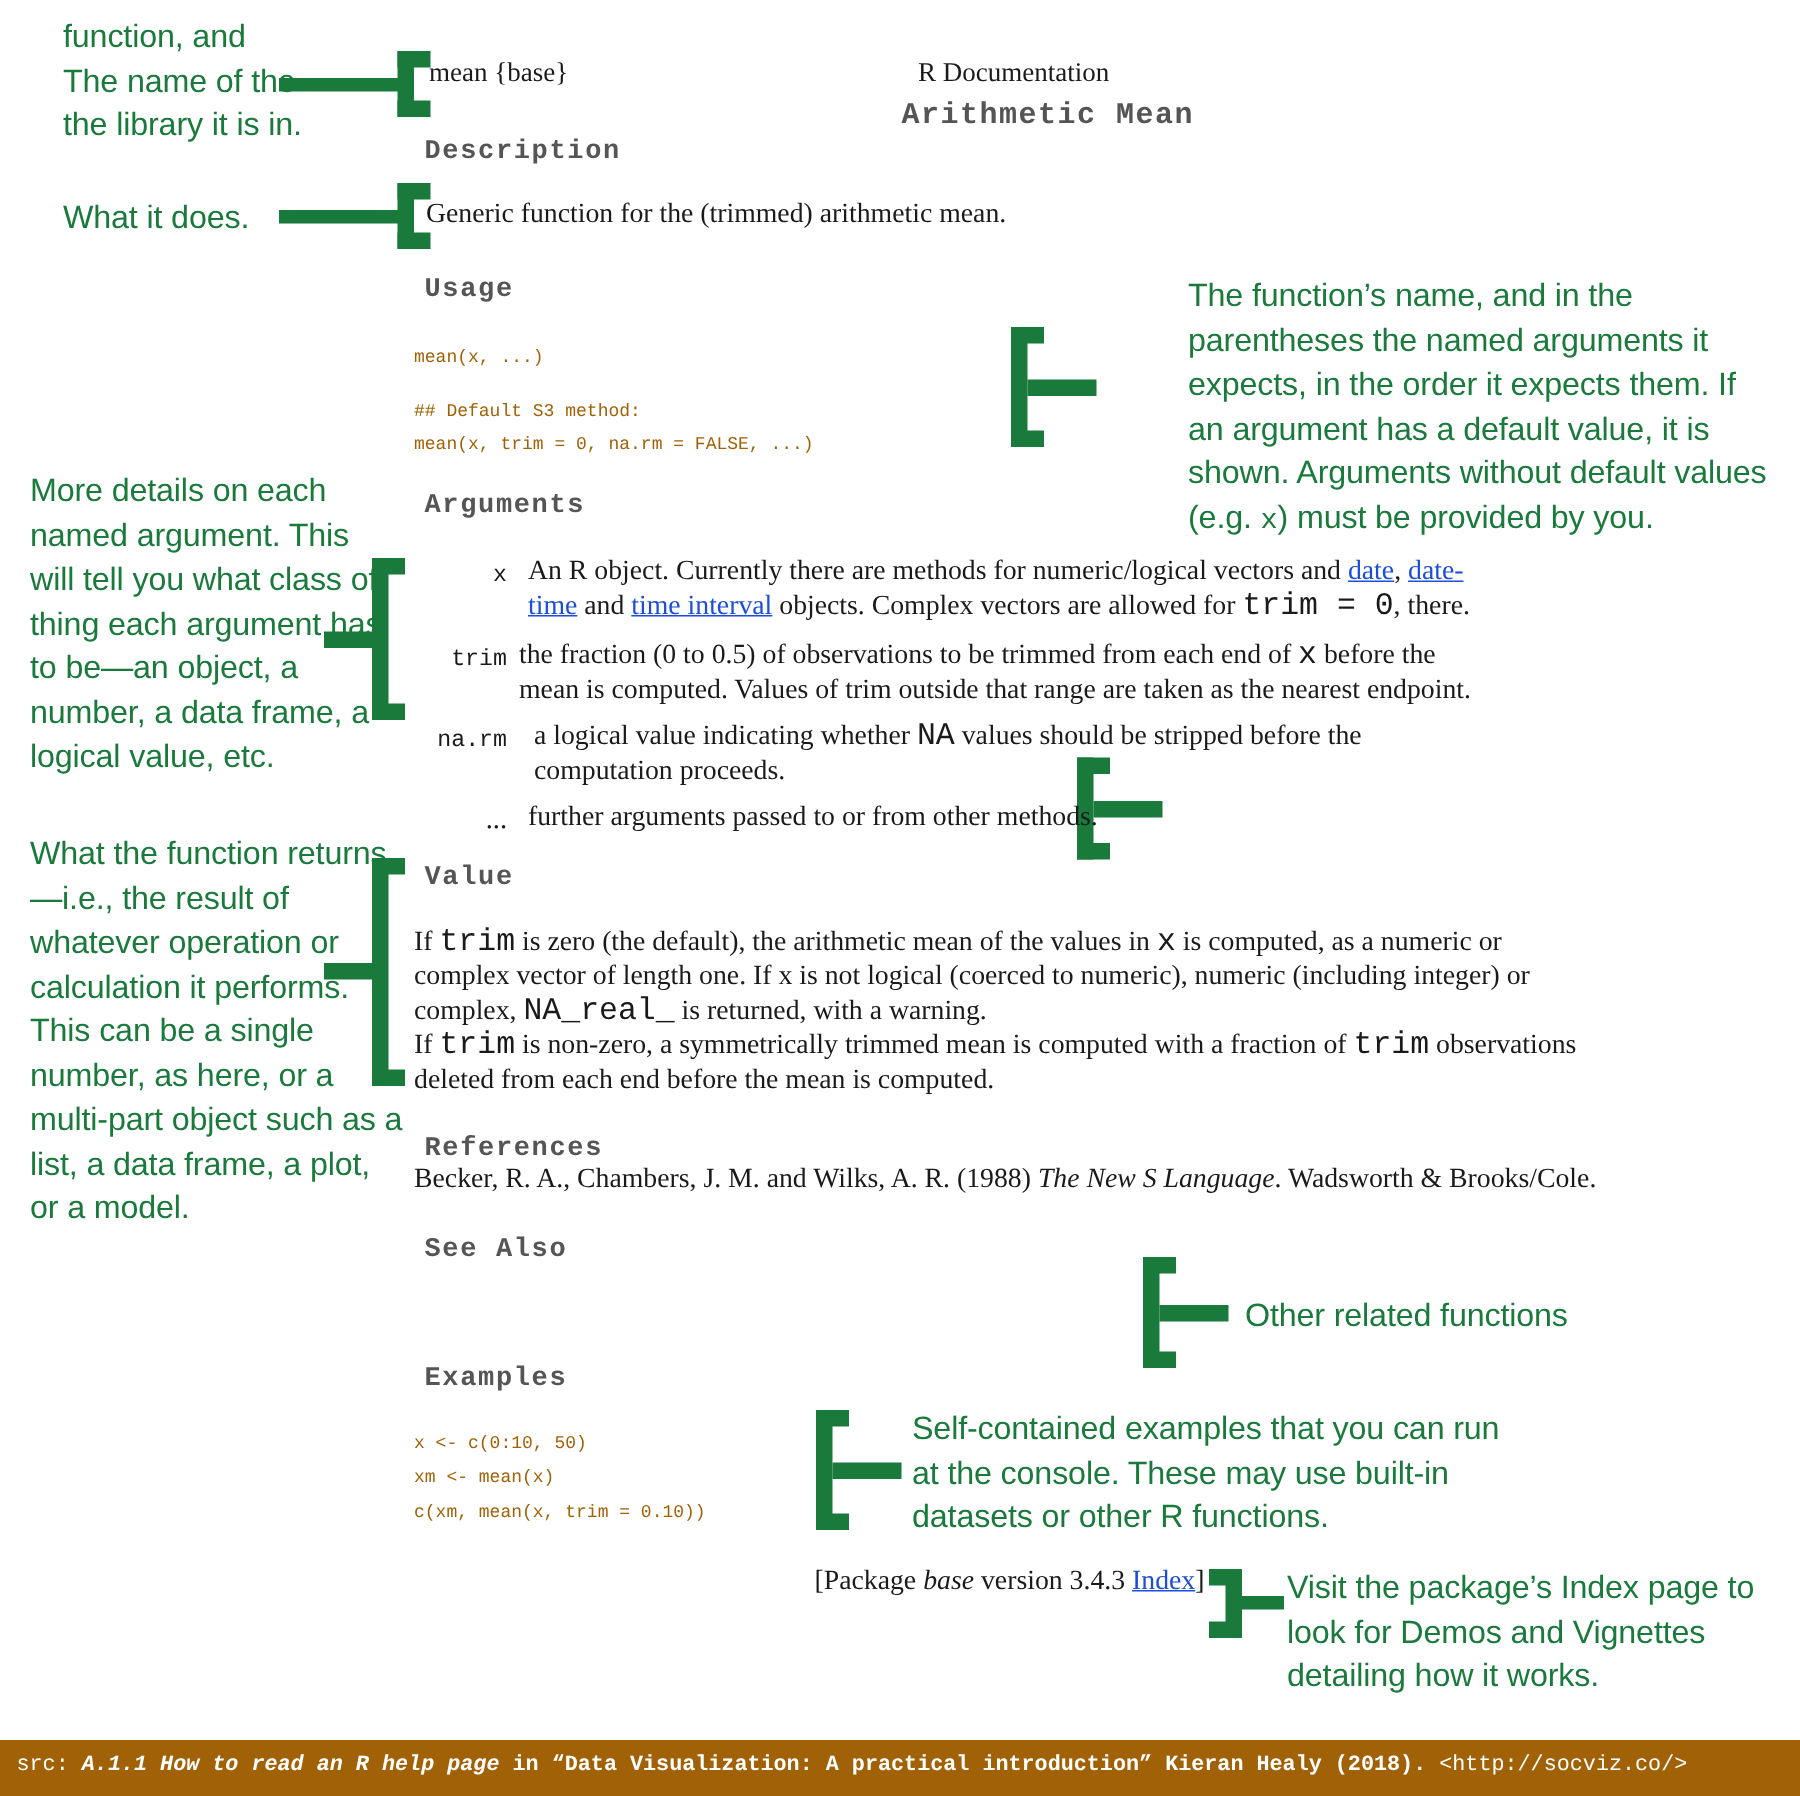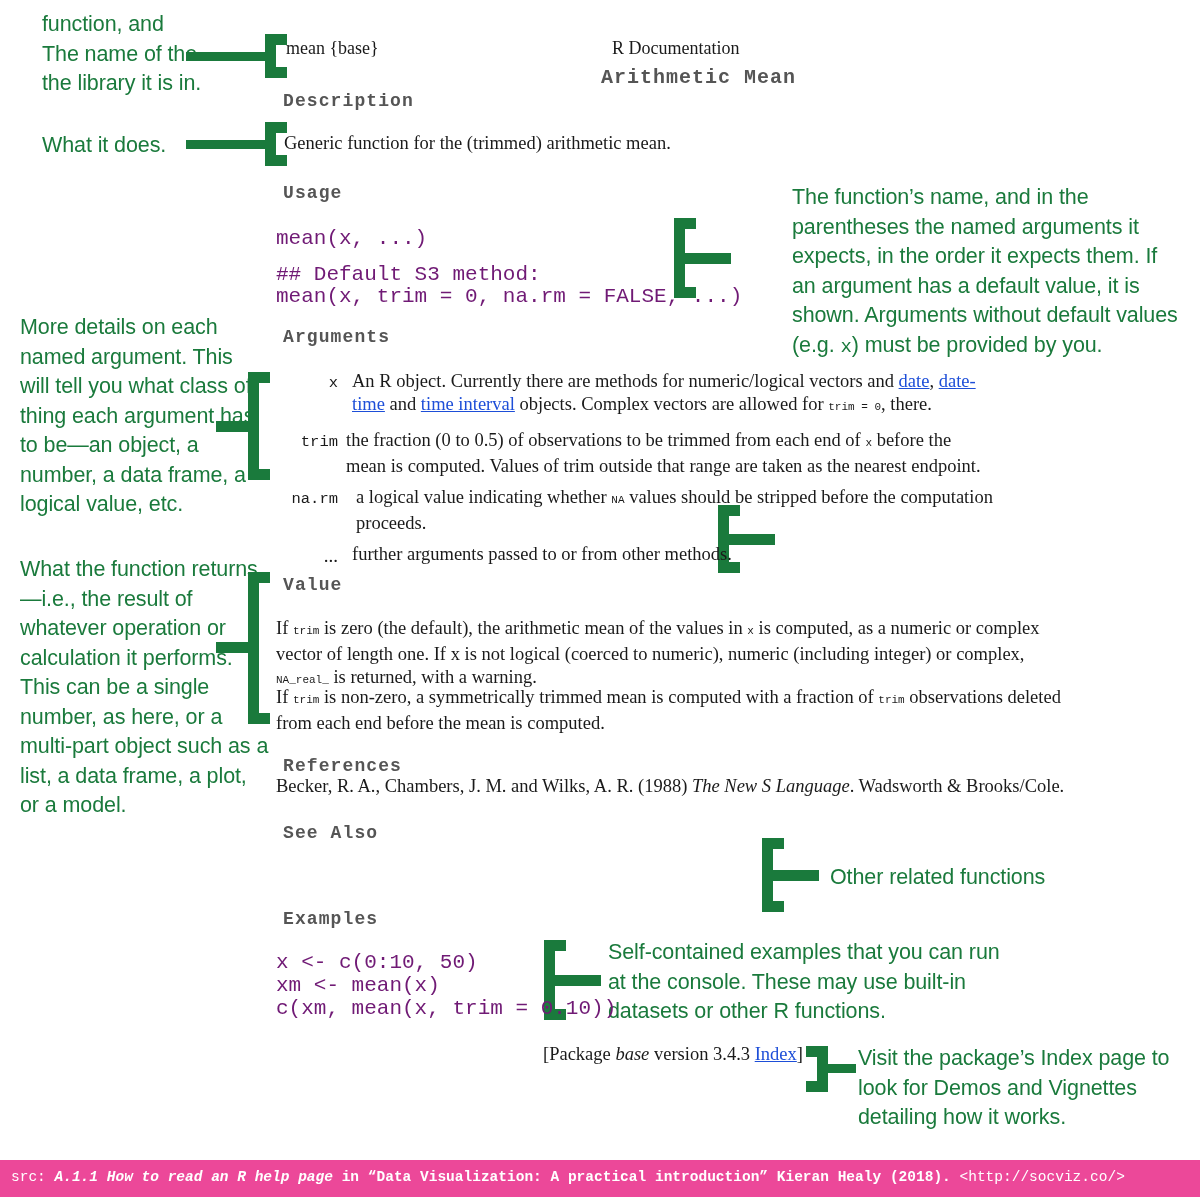--- a/index.html
+++ b/index.html
@@ -55,23 +55,23 @@
     font-family:"Liberation Mono", monospace;
     font-size:18px;font-weight:bold;color:#555555;
     letter-spacing:1.1px;
   }
   .body-text{
     font-family:"Liberation Serif", serif;
     font-size:18.5px;line-height:23px;color:#1a1a1a;
   }
   .code{
     font-family:"Liberation Mono", monospace;
-    font-size:21px;line-height:23px;color:#701a75;
-  }
-  .code-sm{font-family:"Liberation Mono", monospace;font-size:11px;color:#1a1a1a;}
+    font-size:12px;line-height:23px;color:#a16207;
+  }
+  .code-sm{font-family:"Liberation Mono", monospace;font-size:21px;color:#1a1a1a;}
   a.lnk{color:#1d4ed8;text-decoration:underline;}
   a.lnk-mono{color:#2a4fd6;text-decoration:underline;font-family:"Liberation Mono", monospace;font-size:16.5px;}
   .ital{font-style:italic;}
 
   
   .args{position:absolute;}
   .arg-row{display:flex;margin-bottom:2px;}
   .arg-name{
     width:62px;flex:0 0 62px;text-align:right;
     font-family:"Liberation Mono", monospace;font-size:15.5px;color:#1a1a1a;
@@ -80,21 +80,21 @@
   .arg-name.dots{font-family:"Liberation Serif",serif;font-size:19px;padding-top:2px;}
   .arg-desc{
     padding-left:14px;
     font-family:"Liberation Serif", serif;
     font-size:18.5px;line-height:23px;color:#1a1a1a;
   }
 
   
   .footer{
     position:absolute;left:0;top:1160px;width:1200px;height:37px;
-    background:#ec4899;
+    background:#a16207;
   }
   .footer-text{
     position:absolute;left:11px;top:9px;
     color:#ffffff;
     font-family:"Liberation Mono", monospace;
     font-size:14.5px;
     white-space:nowrap;
   }
   .footer-text .i{font-style:italic;font-weight:bold;}
   .footer-text .b{font-weight:bold;}

